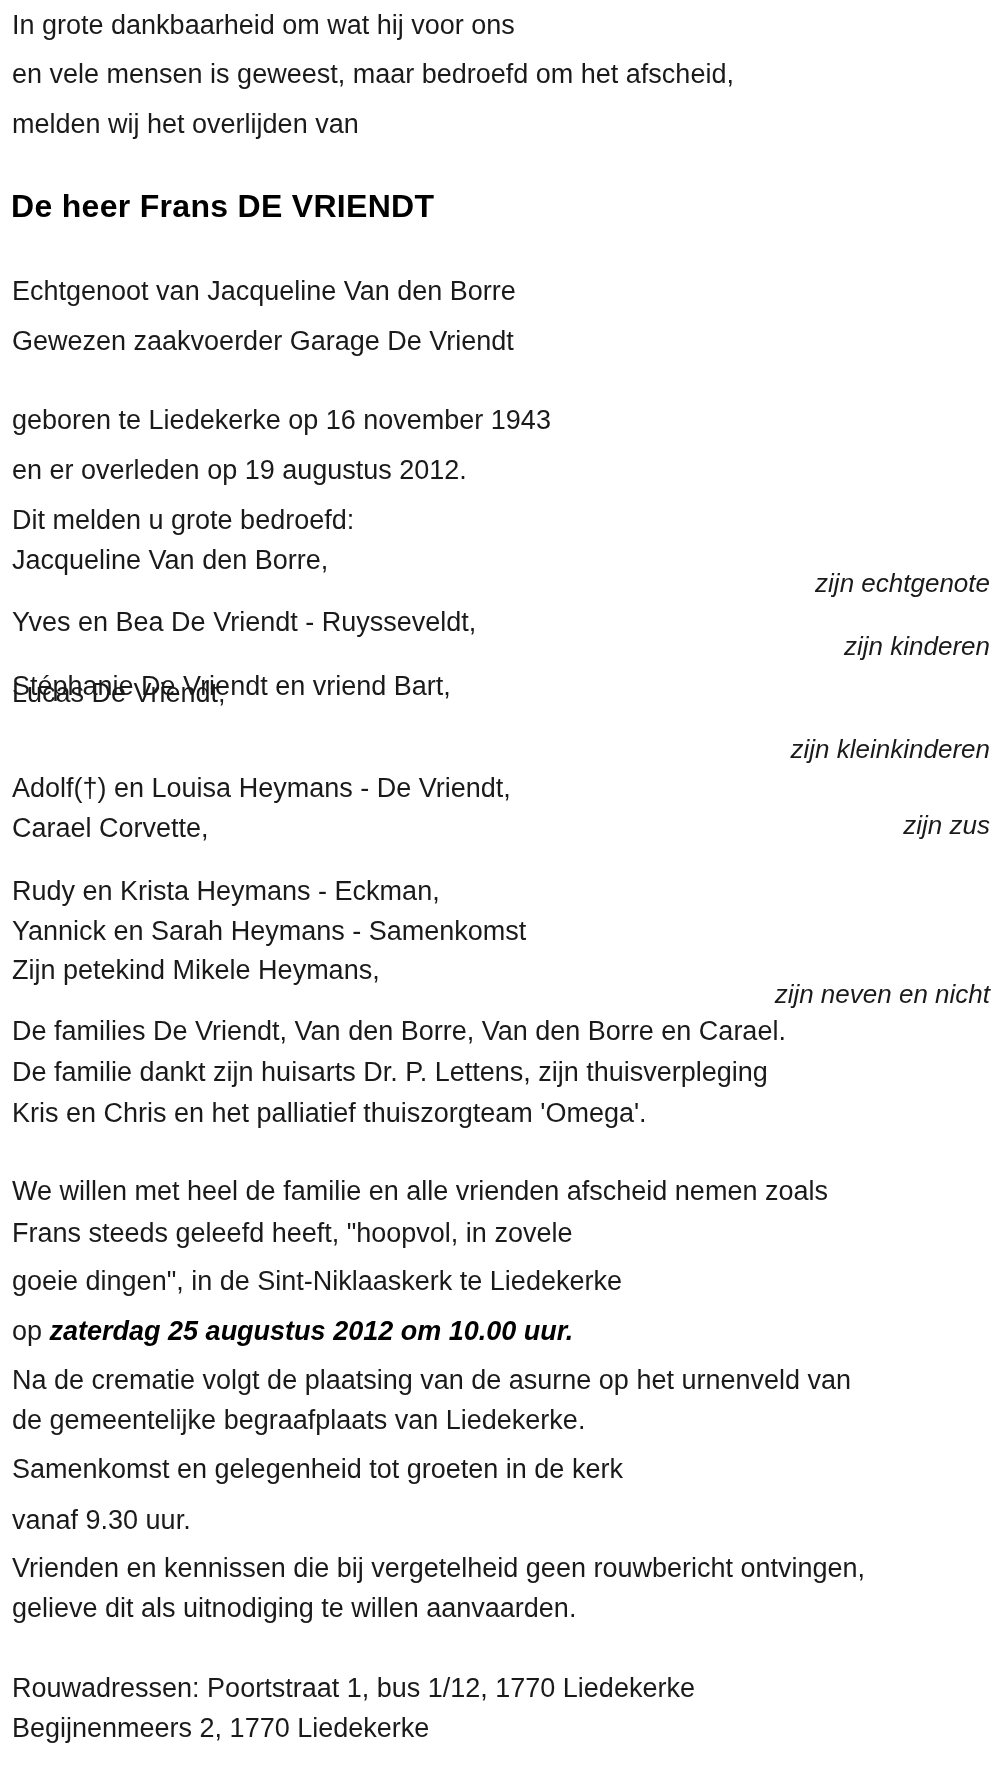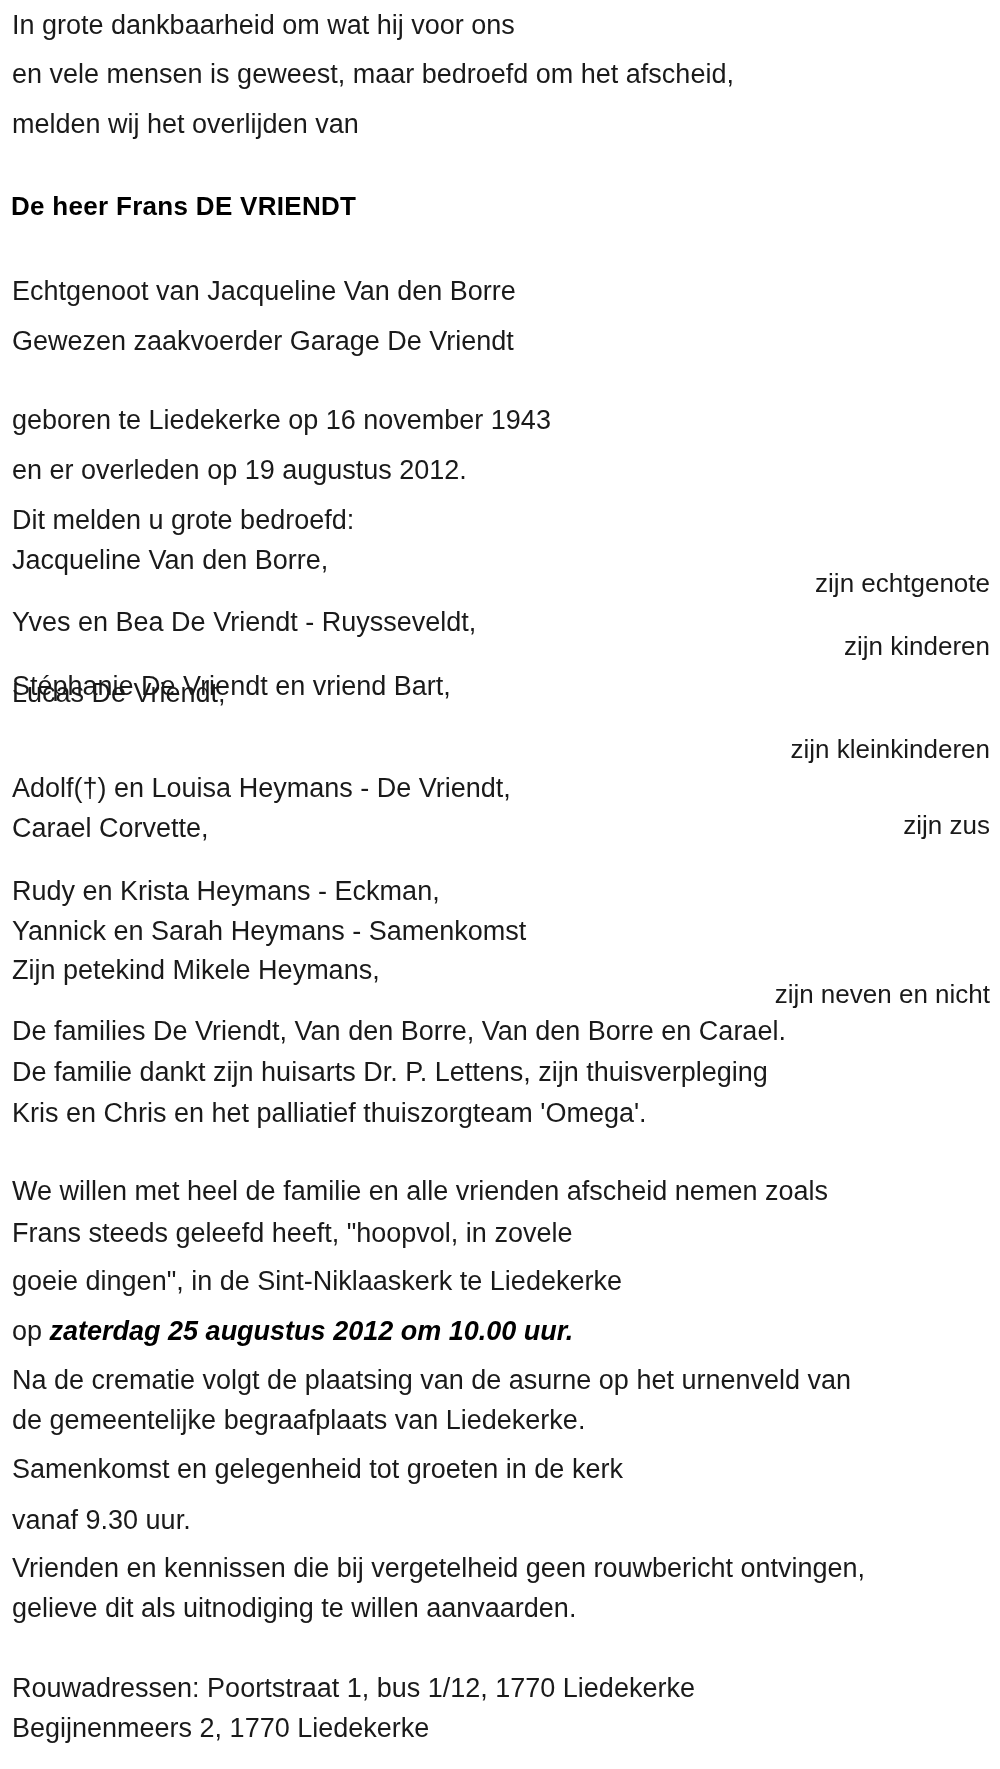--- a/index.html
+++ b/index.html
@@ -1,20 +1,20 @@
 <!DOCTYPE html>
 <html><head>
   <meta charset="utf-8">
   <style>
     html, body { margin: 0; padding: 0; background: #ffffff; }
     body { width: 1000px; height: 1769px; position: relative; overflow: hidden;
            font-family: "Liberation Sans", sans-serif; color: #1a1a1a; }
     .line { position: absolute; left: 12px; font-size: 27px; line-height: 34px; white-space: nowrap; }
-    .role { position: absolute; right: 10px; font-size: 26px; line-height: 34px; white-space: nowrap; text-align: right; }
-    .title { position: absolute; left: 11px; font-size: 26px; line-height: 46px; font-weight: bold; color: #000; white-space: nowrap; letter-spacing: 0.3px; }
+    .role { position: absolute; right: 10px; font-size: 26px; line-height: 34px; font-style: italic; white-space: nowrap; text-align: right; }
+    .title { position: absolute; left: 11px; font-size: 32px; line-height: 46px; font-weight: bold; color: #000; white-space: nowrap; letter-spacing: 0.3px; }
     b { font-weight: bold; color: #000; font-style: italic; }
   </style>
 </head>
 <body>
 
 <div>
 
   <div class="line" style="top:8px">In grote dankbaarheid om wat hij voor ons</div>
   <div class="line" style="top:57px">en vele mensen is geweest, maar bedroefd om het afscheid,</div>
   <div class="line" style="top:107px">melden wij het overlijden van</div>

